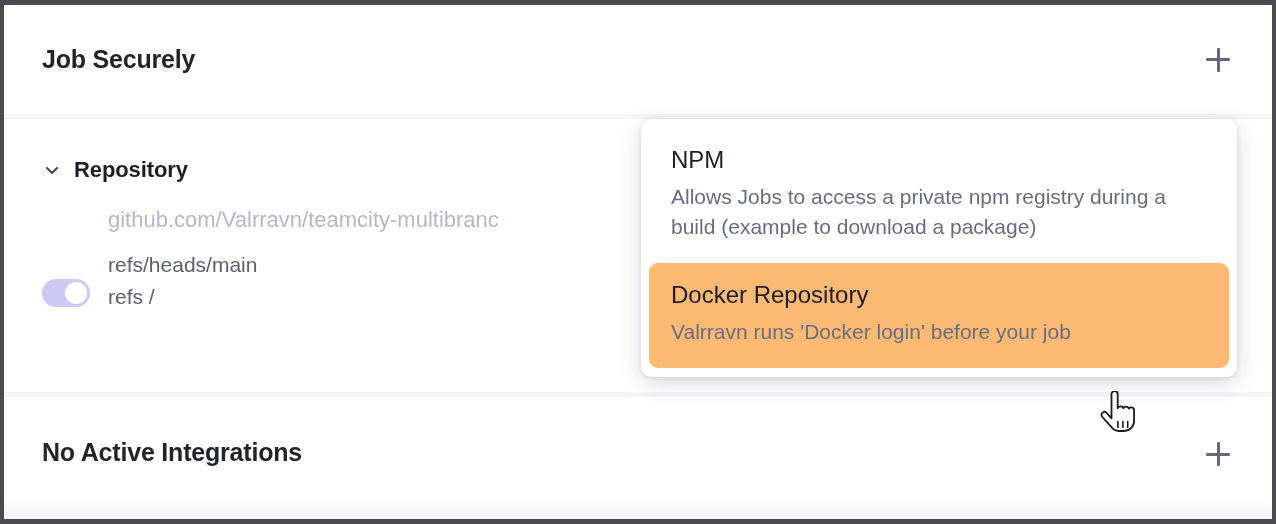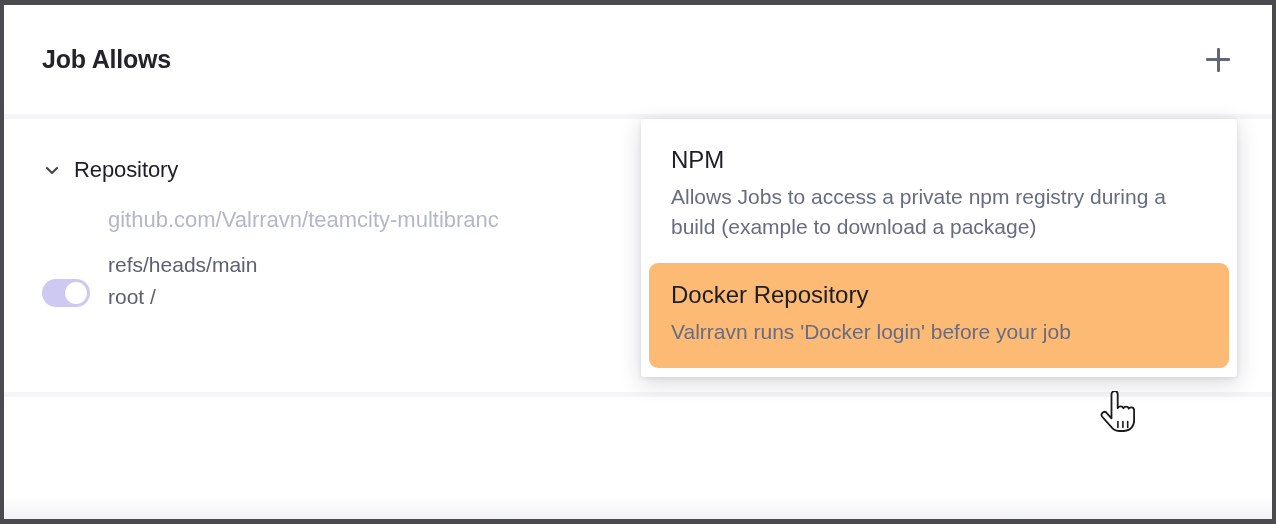--- a/index.html
+++ b/index.html
@@ -94,21 +94,21 @@
     width: fit-content;
   }
   .chevron {
     width: 20px; height: 20px;
     flex: none;
     display: block;
     color: #40414f;
   }
   .section-head-label {
     font-size: 22px;
-    font-weight: normal;
+    font-weight: bold;
     color: #1e1e27;
     letter-spacing: -0.1px;
     text-align: center;
   }
 
   .repo-row {
     display: flex;
     align-items: flex-end;
     gap: 18px;
   }
@@ -180,21 +180,21 @@
     background: linear-gradient(to bottom, rgba(240,241,245,0) 0%, #f1f2f6 100%);
     pointer-events: none;
   }
 
   
   .dropdown {
     position: absolute;
     left: 637px;
     top: 114px;
     width: 596px;
-    border-radius: 3px;
+    border-radius: 11px;
     background: #ffffff;
     box-shadow: 0 6px 22px rgba(30,32,60,0.17), 0 1px 4px rgba(30,32,60,0.10);
     padding: 9px 8px 9px 8px;
     overflow: hidden;
   }
   .menu-item {
     border-radius: 9px;
     padding: 18px 18px 20px 22px;
     cursor: pointer;
   }
@@ -221,48 +221,52 @@
     pointer-events: none;
   }
 </style>
 </head>
 <body>
 
 <div class="viewport">
   <div class="page">
 
     <div class="panel-header">
-      <div class="panel-title">Job Allows</div>
+      <div class="panel-title">Job Securely</div>
       <button class="plus-btn" aria-label="add"></button>
     </div>
 
     <div class="divider divider-top"></div>
 
     <div class="section-repo">
       <div class="section-head">
         <svg class="chevron" viewBox="0 0 20 20" fill="none">
           <path d="M5 8 L10 13 L15 8" stroke="currentColor" stroke-width="2" stroke-linecap="round" stroke-linejoin="round"></path>
         </svg>
         <span class="section-head-label">Repository</span>
       </div>
 
       <div class="repo-row">
         <button class="toggle">
           <span class="knob"></span>
         </button>
         <div class="repo-lines">
           <div class="repo-url">github.com/Valrravn/teamcity-multibranc</div>
           <div class="repo-ref">refs/heads/main</div>
-          <div class="repo-root">root /</div>
+          <div class="repo-root">refs /</div>
         </div>
       </div>
     </div>
 
     <div class="divider divider-mid"></div>
 
+    <div class="section-integrations">
+      <div class="integrations-title">No Active Integrations</div>
+      <button class="plus-btn" aria-label="add"></button>
+    </div>
 
     <div class="bottom-shade"></div>
 
     <div class="dropdown">
 
       <div class="menu-item">
         <div class="menu-title">NPM</div>
         <div class="menu-desc">Allows Jobs to access a private npm registry during a build (example to download a package)</div>
       </div>
 

